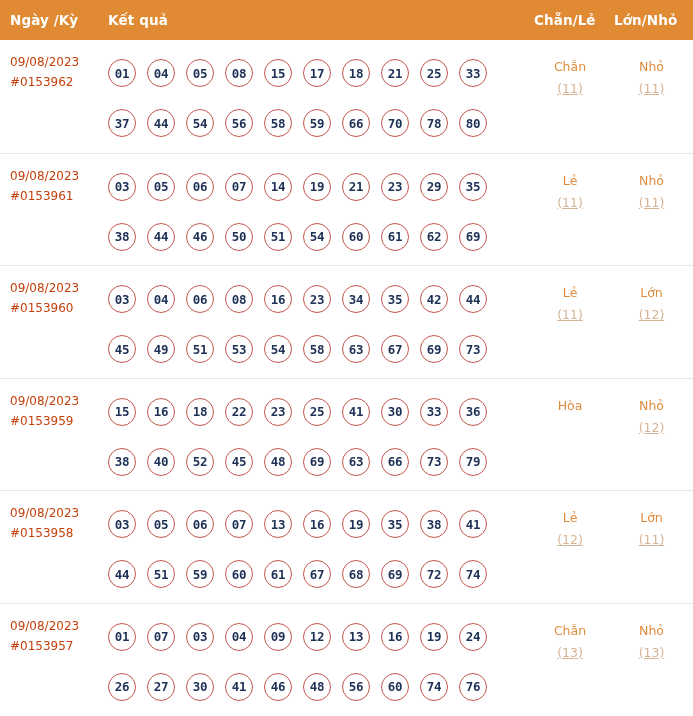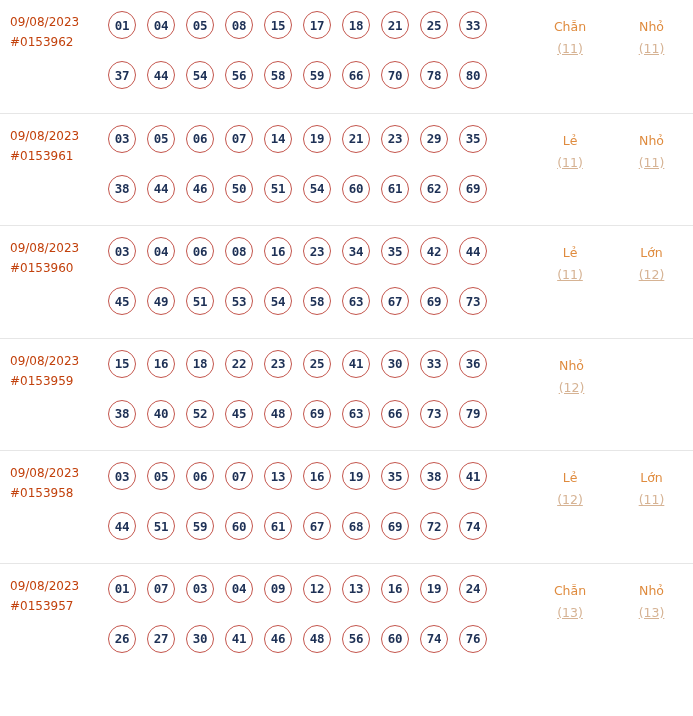--- a/index.html
+++ b/index.html
@@ -58,20 +58,21 @@
     color: #c2410c;
     font-size: 12px;
     line-height: 20px;
     font-family: "DejaVu Sans", "Liberation Sans", sans-serif;
   }
   .cell-date .date-line {}
   .cell-date .kynum { display: block; }
 
   .cell-result {
     width: 425px;
+    padding-top: 8px;
   }
   .ball-line {
     display: flex;
     height: 50px;
     align-items: center;
     padding-left: 3px;
   }
   .ball {
     width: 28px;
     height: 28px;
@@ -109,20 +110,26 @@
     font-size: 12.5px;
     text-decoration: underline;
   }
   .parity-count:empty { display: none; }
 </style>
 </head>
 <body>
 
 <div class="lottery-table">
 
+  <div class="table-header">
+    <div class="th-date">Ngày /Kỳ</div>
+    <div class="th-result">Kết quả</div>
+    <div class="th-oddeven">Chẵn/Lẻ</div>
+    <div class="th-bigsml">Lớn/Nhỏ</div>
+  </div>
 
   <div class="rows-wrap" id="rows-wrap">
       <div class="result-row">
         <div class="cell-date"><span class="date-line">09/08/2023</span><span class="kynum">#0153962</span></div>
         <div class="cell-result">
           <div class="ball-line">
             <div class="ball">01</div>
             <div class="ball">04</div>
             <div class="ball">05</div>
             <div class="ball">08</div>
@@ -250,20 +257,23 @@
             <div class="ball">52</div>
             <div class="ball">45</div>
             <div class="ball">48</div>
             <div class="ball">69</div>
             <div class="ball">63</div>
             <div class="ball">66</div>
             <div class="ball">73</div>
             <div class="ball">79</div>
           </div>
         </div>
+        <div class="cell-oddeven">
+          <span class="parity-label">Hòa</span>
+        </div>
         <div class="cell-bigsml">
           <span class="parity-label">Nhỏ</span>
           <span class="parity-count">(12)</span>
         </div>
       </div>
       <div class="result-row">
         <div class="cell-date"><span class="date-line">09/08/2023</span><span class="kynum">#0153958</span></div>
         <div class="cell-result">
           <div class="ball-line">
             <div class="ball">03</div>

